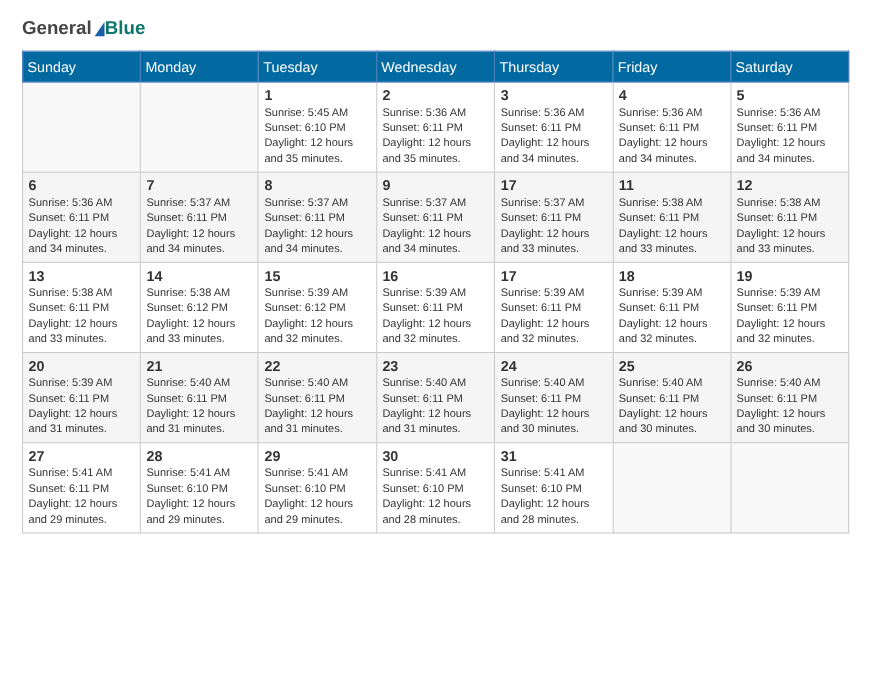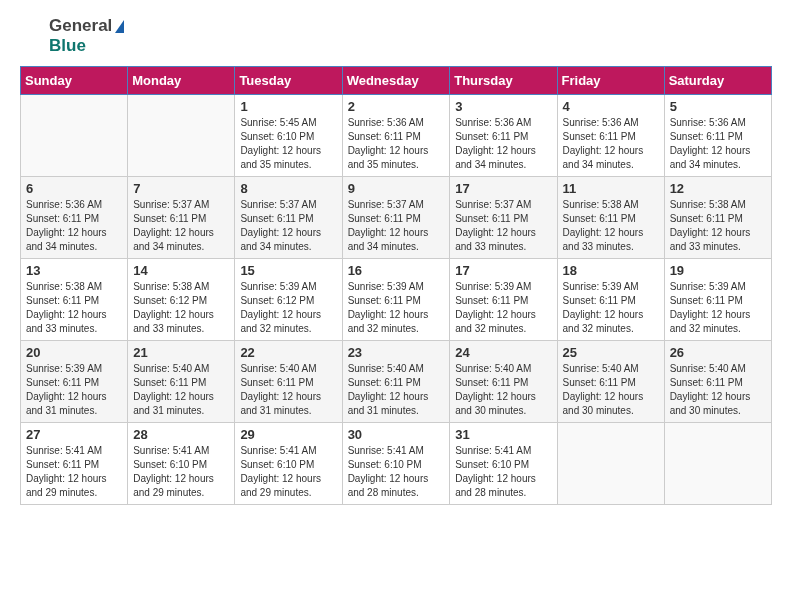--- a/index.html
+++ b/index.html
@@ -11,23 +11,21 @@
       padding: 16px 20px;
     }
     .header-area {
       display: flex;
       justify-content: space-between;
       align-items: flex-start;
       margin-bottom: 10px;
     }
     .logo {
       display: flex;
-      flex-direction: column;
       align-items: flex-start;
-      margin-left: 29px;
     }
     .title-area {
       text-align: right;
     }
     .month-title {
       font-size: 36px;
       font-weight: bold;
       color: #333;
       line-height: 1.1;
     }
@@ -35,24 +33,24 @@
       font-size: 16px;
       color: #333;
       margin-top: 2px;
     }
     .calendar {
       width: 100%;
       border-collapse: collapse;
       border: 1px solid #ccc;
     }
     .calendar th {
-      background: #be185d;
+      background: #0369a1;
       color: #fff;
       font-size: 13px;
-      font-weight: bold;
+      font-weight: normal;
       padding: 6px 4px;
       text-align: left;
       border: 1px solid #4a7fc0;
     }
     .calendar td {
       vertical-align: top;
       border: 1px solid #ccc;
       padding: 4px 5px;
       width: 108px;
       min-height: 80px;

